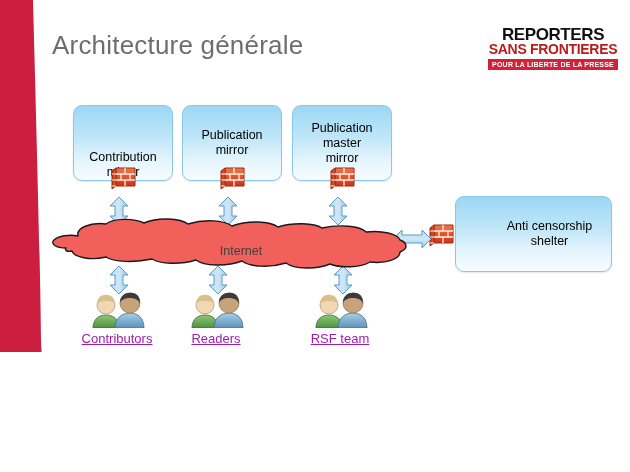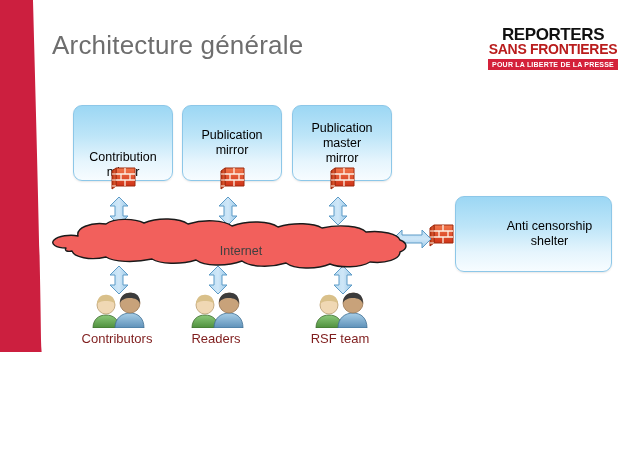--- a/index.html
+++ b/index.html
@@ -51,21 +51,21 @@
 
   
   #cloud{position:absolute;left:48px;top:218px;width:362px;height:54px;}
   .cloud-label{position:absolute;left:60px;top:236px;width:362px;text-align:center;
                font-size:12.5px;color:#404040;margin-top:8px;}
 
   
   .people{position:absolute;width:56px;height:36px;}
   #ppl1{left:89px;top:292px;} #ppl2{left:188px;top:292px;} #ppl3{left:312px;top:292px;}
 
-  .plabel{position:absolute;font-size:13px;color:#7f1d1d;text-align:center;width:130px;}
+  .plabel{position:absolute;font-size:13px;color:#a21caf;text-align:center;width:130px;text-decoration:underline;}
   #lbl1{left:52px;top:331px;} #lbl2{left:151px;top:331px;} #lbl3{left:275px;top:331px;}
 
   
   .lina{position:absolute;left:243px;top:429px;height:22px;padding:0 3px;
         border-radius:6px;background:linear-gradient(180deg,#d4103a 0%,#b80d31 55%,#9d0a29 100%);
         box-shadow:0 1px 2px rgba(0,0,0,.25);
         display:flex;align-items:center;}
   .lina span{font-size:16px;font-weight:bold;color:#fff;letter-spacing:.3px;
              font-family:"Liberation Sans","DejaVu Sans",sans-serif;padding:0 3px;}
   .lina .lin{background:linear-gradient(180deg,#c20f35,#8e0a26);border-radius:4px;}

